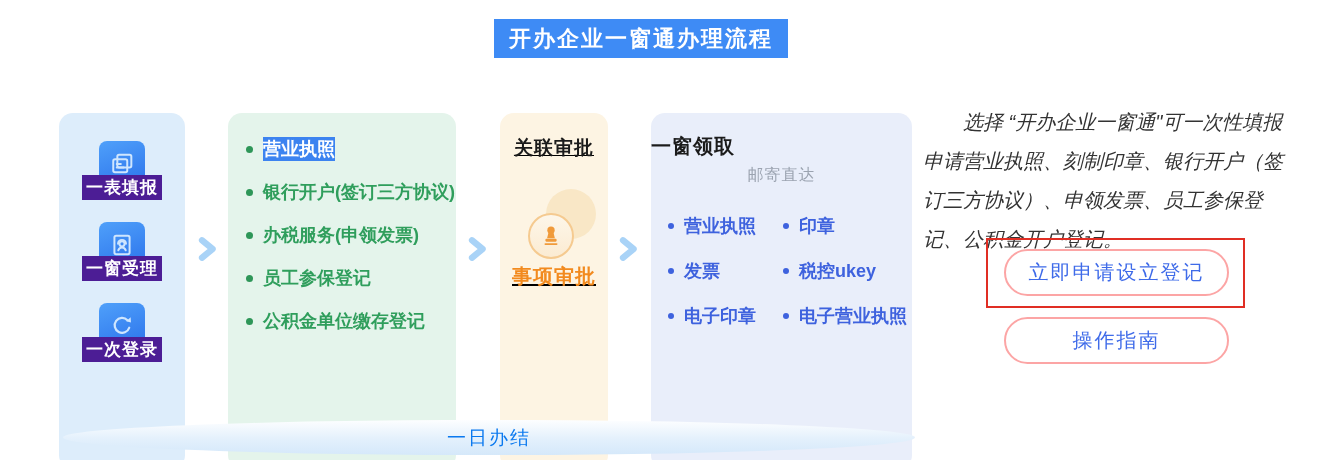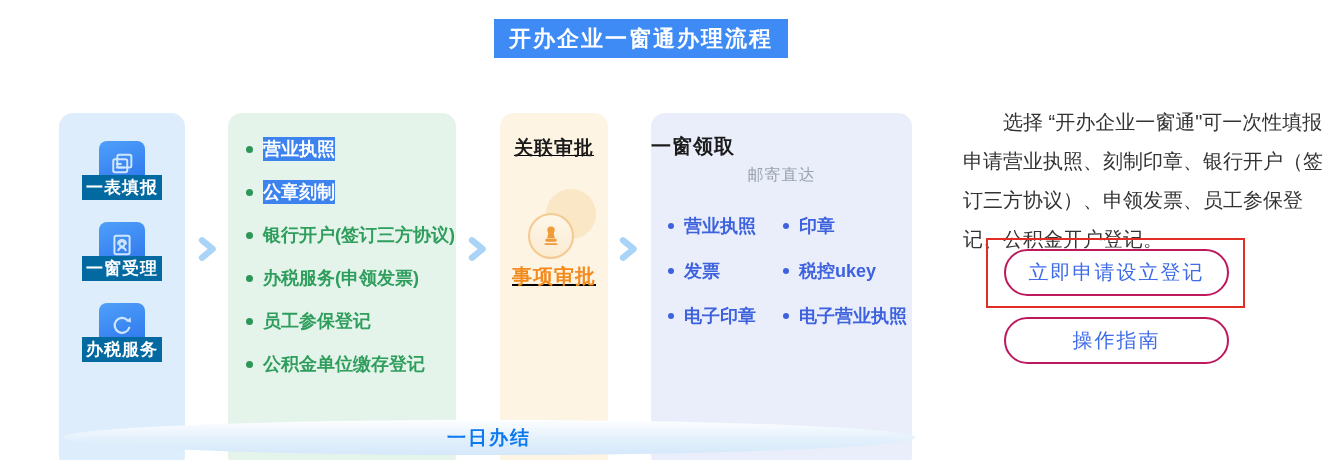--- a/index.html
+++ b/index.html
@@ -14,21 +14,21 @@
   .box { position:absolute; top:113px; height:356px; border-radius:14px; }
   .box1 { left:59px;  width:126px; background:#DDEDFB; display:flex; flex-direction:column; align-items:center; padding-top:28px; }
   .box2 { left:228px; width:228px; background:#E4F4EB; padding:24px 0 0 18px; }
   .box3 { left:500px; width:108px; background:#FDF4E3; text-align:center; padding-top:22px;text-decoration:underline; }
   .box4 { left:651px; width:261px; background:#E9EEFA; padding-top:20px; }
 
   
   .step-item { display:flex; flex-direction:column; align-items:center; margin-bottom:22px; }
   .step-icon { width:46px; height:46px; border-radius:8px; background:linear-gradient(160deg,#4FA0FA,#2B72EB);
                display:flex; align-items:center; justify-content:center; position:relative; z-index:0; }
-  .step-label { margin-top:-12px; background:#0369a1; color:#fff; font-size:17px; font-weight:bold;
+  .step-label { margin-top:-12px; background:#4c1d95; color:#fff; font-size:17px; font-weight:bold;
                 padding:1px 4px; letter-spacing:1px; white-space:nowrap; position:relative; z-index:1; }
 
   
   .g-item { display:flex; align-items:center; height:24px; margin-bottom:19px; font-size:18px; font-weight:bold; color:#2F9E5C; white-space:nowrap; }
   .g-dot { width:7px; height:7px; border-radius:50%; background:#2E9658; margin-right:10px; flex:none; }
   .g-item.selected .g-text { background:#3C83F0; color:#ffffff; }
 
   
   .b3-header { font-size:19px; font-weight:bold; color:#1B1B1B; letter-spacing:1px; }
   .stamp-area { position:relative; height:76px; margin-top:26px; }
@@ -45,35 +45,35 @@
   .b4-col { display:flex; flex-direction:column; gap:21px; }
   .b4-col.col1 { width:115px; }
   .b4-item { display:flex; align-items:center; font-size:18px; font-weight:bold; color:#3E62DE; white-space:nowrap; }
   .b4-dot { width:6px; height:6px; border-radius:50%; background:#3E62DE; margin-right:10px; flex:none; }
 
   
   .arrow { position:absolute; top:234px; width:30px; height:30px; }
   .arrow1 { left:192px; } .arrow2 { left:462px; } .arrow3 { left:613px; }
 
   
-  .desc { position:absolute; left:963px; top:103px; width:362px; font-size:20px; line-height:39px;
-          color:#333333; text-indent:2em; }
+  .desc { position:absolute; left:923px; top:103px; width:362px; font-size:20px; line-height:39px;
+          color:#333333; text-indent:2em;font-style:italic; }
   .red-box { position:absolute; left:986px; top:238px; width:259px; height:70px; border:2px solid #E02E24; }
-  .btn { position:absolute; left:1004px; width:225px; height:47px; border:2px solid #be185d; border-radius:25px;
+  .btn { position:absolute; left:1004px; width:225px; height:47px; border:2px solid #fca5a5; border-radius:25px;
          background:#ffffff; color:#3F6BE9; font-size:20px; letter-spacing:2px;
          display:flex; align-items:center; justify-content:center; cursor:pointer;
          font-family:"Liberation Sans","DejaVu Sans",sans-serif; }
   .btn-apply { top:249px; }
   .btn-guide { top:317px; }
 
   
   .banner { position:absolute; left:63px; top:420px; width:852px; height:35px; border-radius:50%;
             background:linear-gradient(180deg,#FDFEFF 0%,#E3F0FC 55%,#D5E8FA 100%);
             display:flex; align-items:center; justify-content:center;
-            font-size:19px; font-weight:bold; color:#0B79EF; letter-spacing:2px; }
+            font-size:19px; font-weight:normal; color:#0B79EF; letter-spacing:2px; }
 </style>
 </head>
 <body>
 
 <div class="canvas">
 
   <div class="title">开办企业一窗通办理流程</div>
 
   <div class="box box1">
     <div class="step-item">
@@ -97,38 +97,34 @@
       </div>
       <div class="step-label">一窗受理</div>
     </div>
     <div class="step-item">
       <div class="step-icon">
         <svg width="28" height="28" viewBox="0 0 24 24" fill="none">
           <path d="M18.2 13.5a6.4 6.4 0 1 1-1.5-6.5" stroke="#CFE6FE" stroke-width="1.9" stroke-linecap="round"></path>
           <path d="M19.4 4.6l.3 4.3-4.1-1z" fill="#CFE6FE"></path>
         </svg>
       </div>
-      <div class="step-label">办税服务</div>
+      <div class="step-label">一次登录</div>
     </div>
   </div>
 
   <div class="arrow arrow1">
     <svg width="30" height="30" viewBox="0 0 24 24" fill="none">
         <path d="M8 5l8.5 7L8 19" stroke="#A9D3F7" stroke-width="5" stroke-linecap="round" stroke-linejoin="round"></path>
       </svg>
   </div>
 
   <div class="box box2">
     <div class="g-item selected">
       <span class="g-dot"></span>
       <span class="g-text">营业执照</span>
-    </div>
-    <div class="g-item selected">
-      <span class="g-dot"></span>
-      <span class="g-text">公章刻制</span>
     </div>
     <div class="g-item">
       <span class="g-dot"></span>
       <span class="g-text">银行开户(签订三方协议)</span>
     </div>
     <div class="g-item">
       <span class="g-dot"></span>
       <span class="g-text">办税服务(申领发票)</span>
     </div>
     <div class="g-item">

